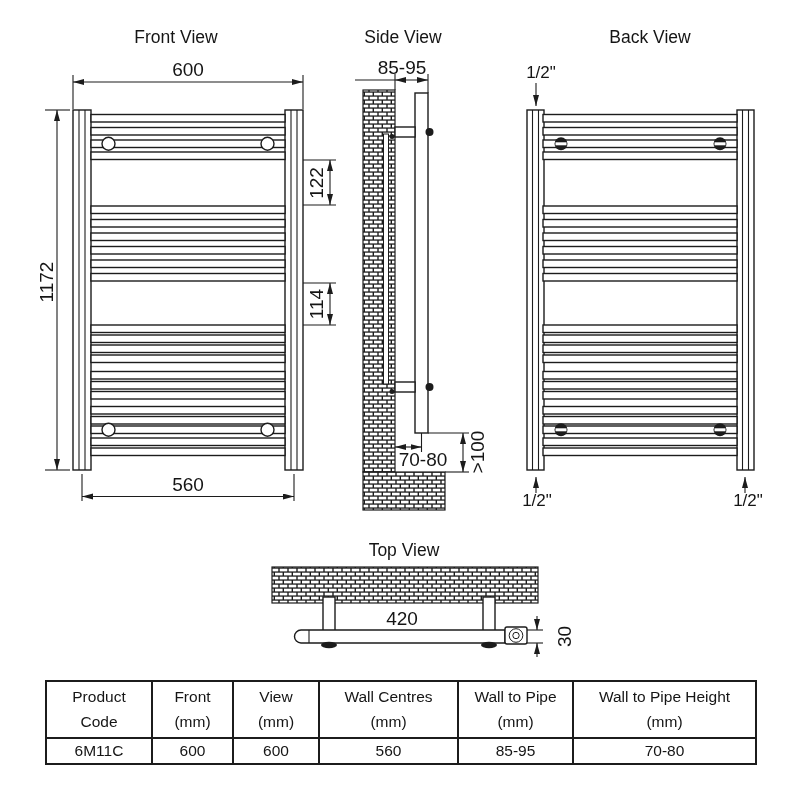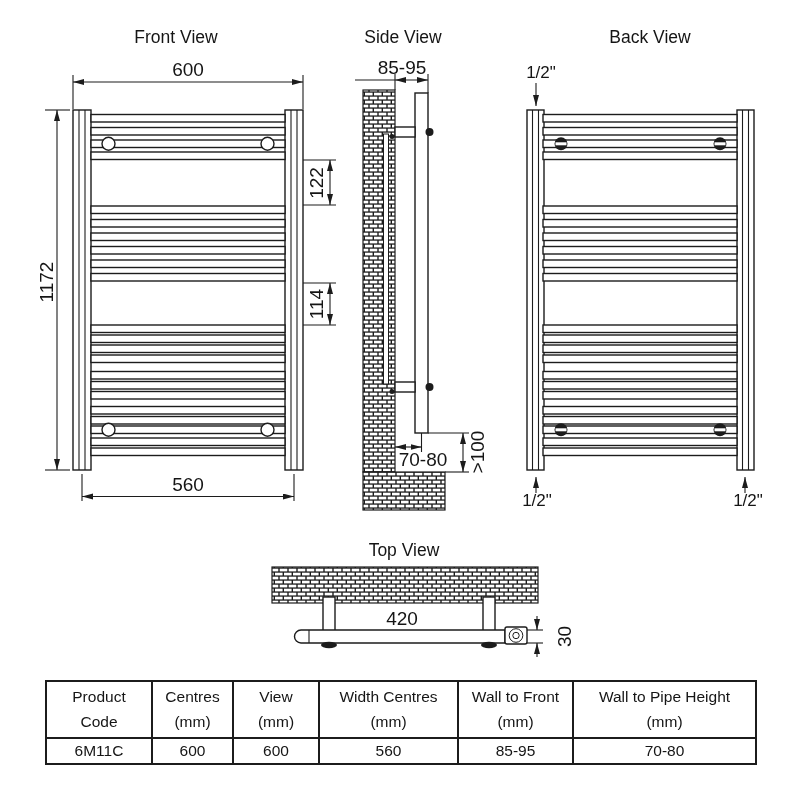--- a/index.html
+++ b/index.html
@@ -267,27 +267,27 @@
         <col style="width:81px">
         <col style="width:86px">
       <col style="width:139px">
         <col style="width:115px">
         <col style="width:183px">
     </colgroup>
     <thead>
       <tr>
         <th>Product
 Code</th>
-        <th>Centres
+        <th>Front
 (mm)</th>
         <th>View
 (mm)</th>
-        <th>Width Centres
-(mm)</th>
-        <th>Wall to Front
+        <th>Wall Centres
+(mm)</th>
+        <th>Wall to Pipe
 (mm)</th>
         <th>Wall to Pipe Height
 (mm)</th>
       </tr>
     </thead>
     <tbody>
       <tr>
         <td>6M11C</td>
         <td>600</td>
         <td>600</td>

